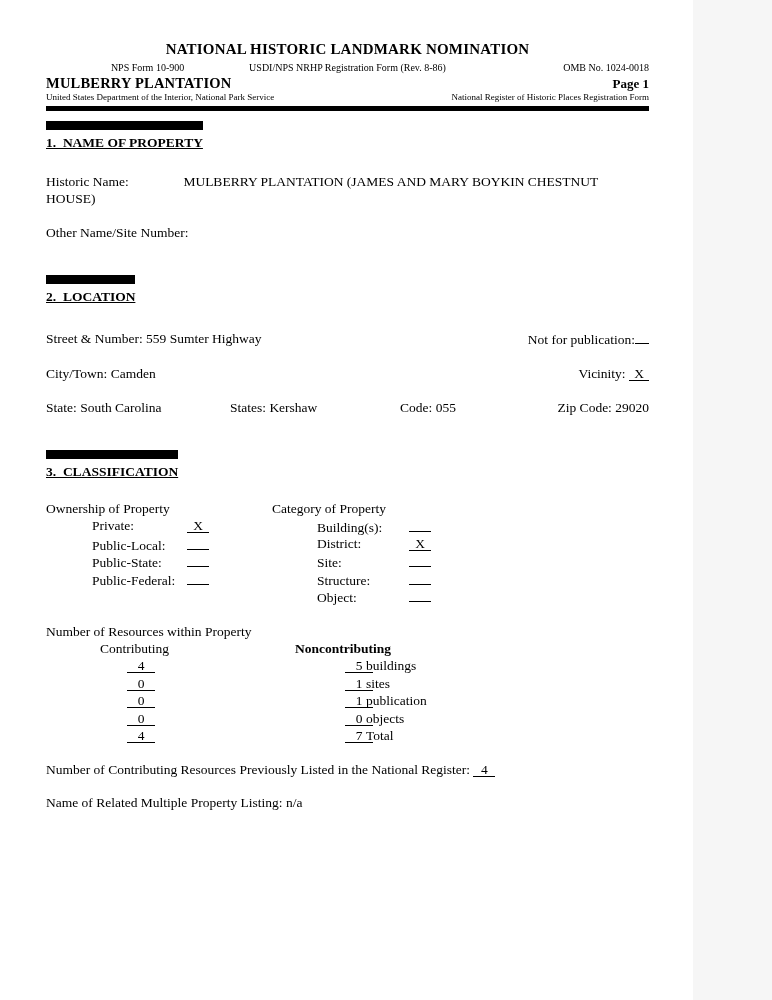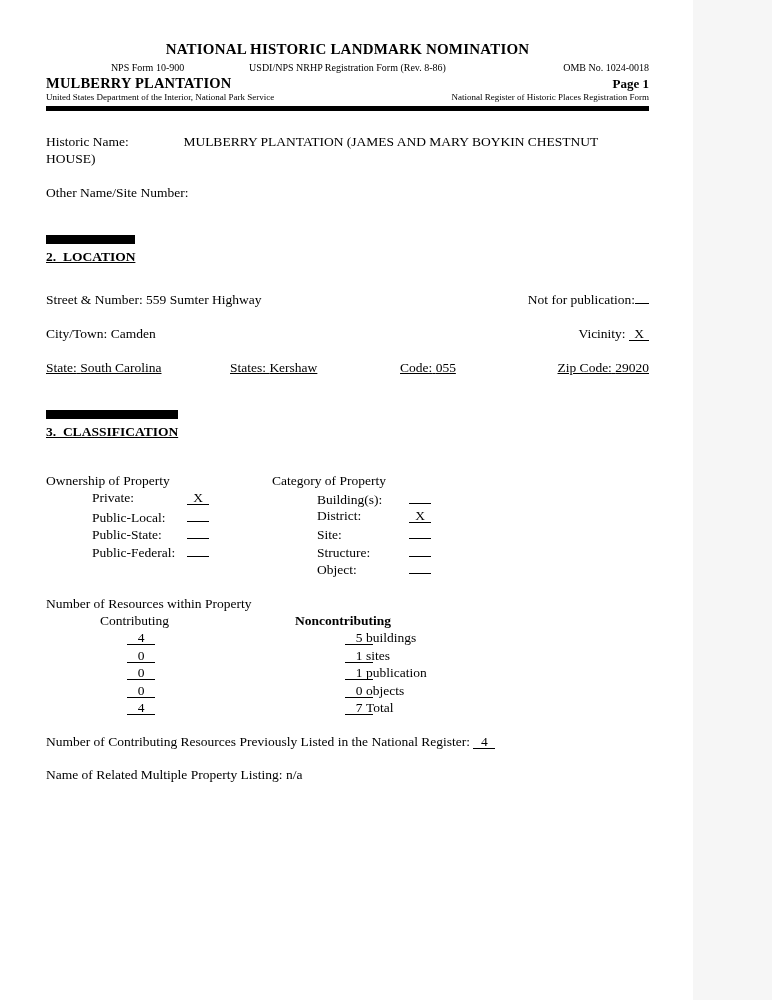--- a/index.html
+++ b/index.html
@@ -45,39 +45,39 @@
   }
   .sec-head::before {
     content: ""; display: block; height: 9px; background: #000; margin-bottom: 4px;
   }
   .sec-head .txt { text-decoration: underline; white-space: pre; }
 
   
   .t { font-size: 13.5px; line-height: 17px; }
   .row { margin-top: 17px; }
   .row-first { margin-top: 24px; }
-  .flexrow { display: flex; justify-content: space-between; align-items: flex-end; }
+  .flexrow { display: flex; justify-content: space-between; align-items: center; }
   .label-hist { display: inline-block; width: 134px; }
   .fill {
     display: inline-block; min-width: 22px; height: 15px;
     border-bottom: 1px solid #000; text-align: center;
     vertical-align: baseline; line-height: 16px;
   }
   .fill.short { min-width: 14px; }
   .fill.vic { min-width: 20px; }
 
   
-  .state-row { display: flex; align-items: baseline; text-decoration: underline; }
+  .state-row { display: flex; align-items: baseline; }
   .state-row .g1 { width: 184px; }
   .state-row .g2 { width: 170px; }
   .state-row .g3 { flex: 1; }
   .state-row .g4 { margin-left: auto; text-align: right; }
 
   
-  .class-cols { display: flex; margin-top: 32px; }
+  .class-cols { display: flex; margin-top: 20px; }
   .class-col1 { width: 226px; }
   .class-col2 { flex: 1; }
   .class-row { height: 17.5px; }
   .class-col1 .class-row { padding-left: 46px; }
   .class-col2 .class-row { padding-left: 45px; }
   .class-col1 .cl-label { display: inline-block; width: 95px; }
   .class-col2 .cl-label { display: inline-block; width: 92px; }
 
   .res-heading { margin-top: 18px; }
   .res-cols-head { position: relative; height: 17.5px; }
@@ -111,20 +111,23 @@
     </div>
 
     <div class="flexrow f9">
       <span>United States Department of the Interior, National Park Service</span>
       <span>National Register of Historic Places Registration Form</span>
     </div>
 
     <div class="rule"></div>
 
     <div class="section1">
+      <div class="sec-head">
+        <span class="txt">1.  NAME OF PROPERTY</span>
+      </div>
 
       <div class="t" style="margin-top:22px;">
         <span class="label-hist">Historic Name:</span>
         <span>MULBERRY PLANTATION (JAMES AND MARY BOYKIN CHESTNUT HOUSE)</span>
       </div>
 
       <div class="t row">
         <span>Other Name/Site Number:</span>
       </div>
     </div>

